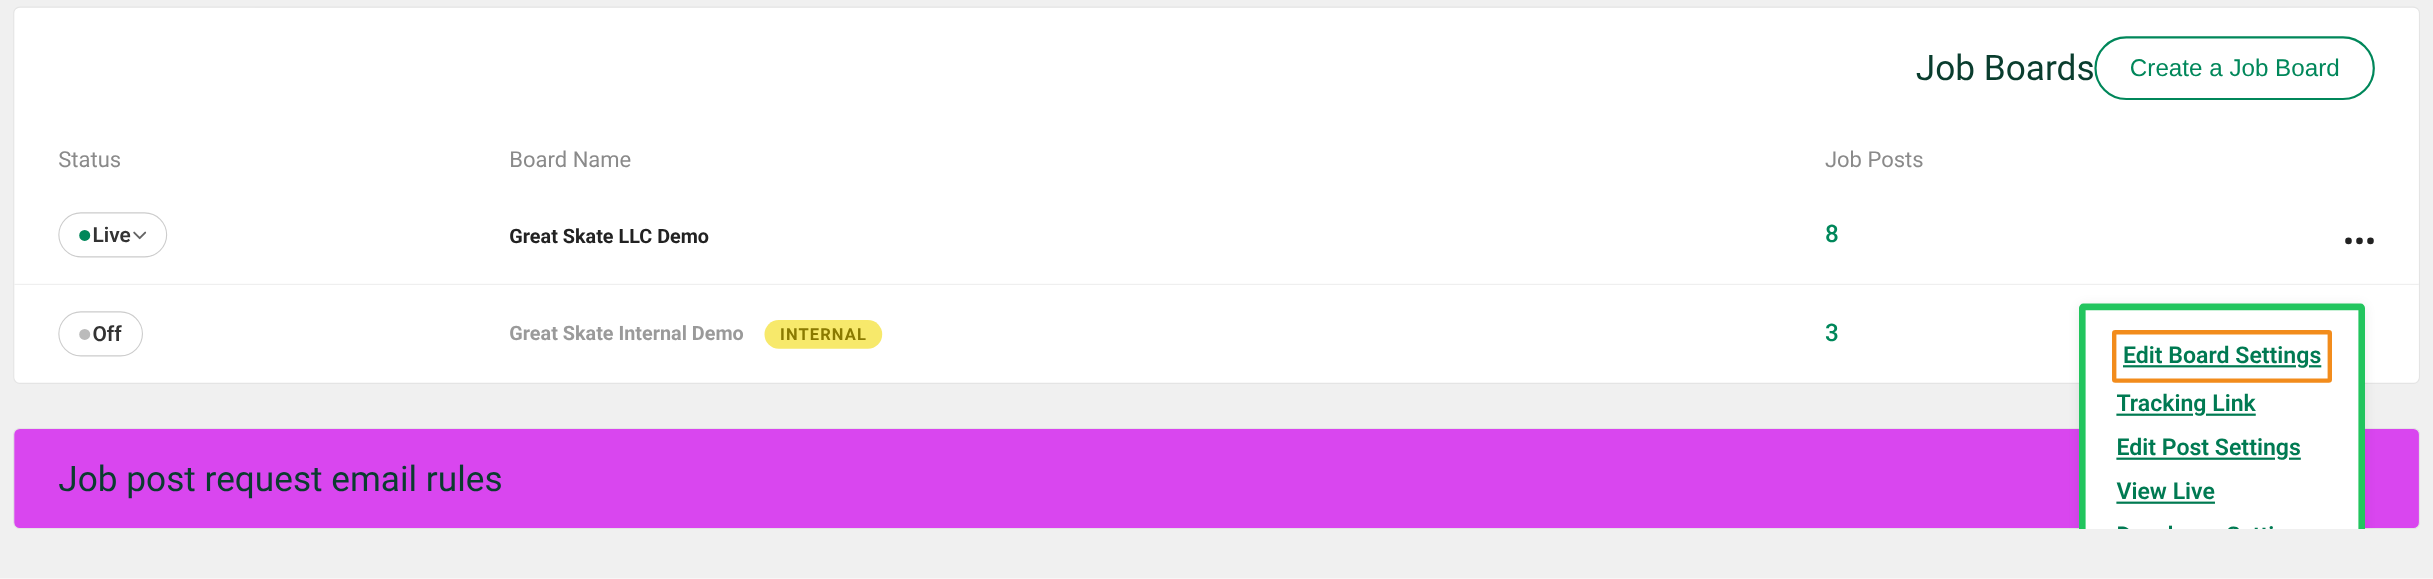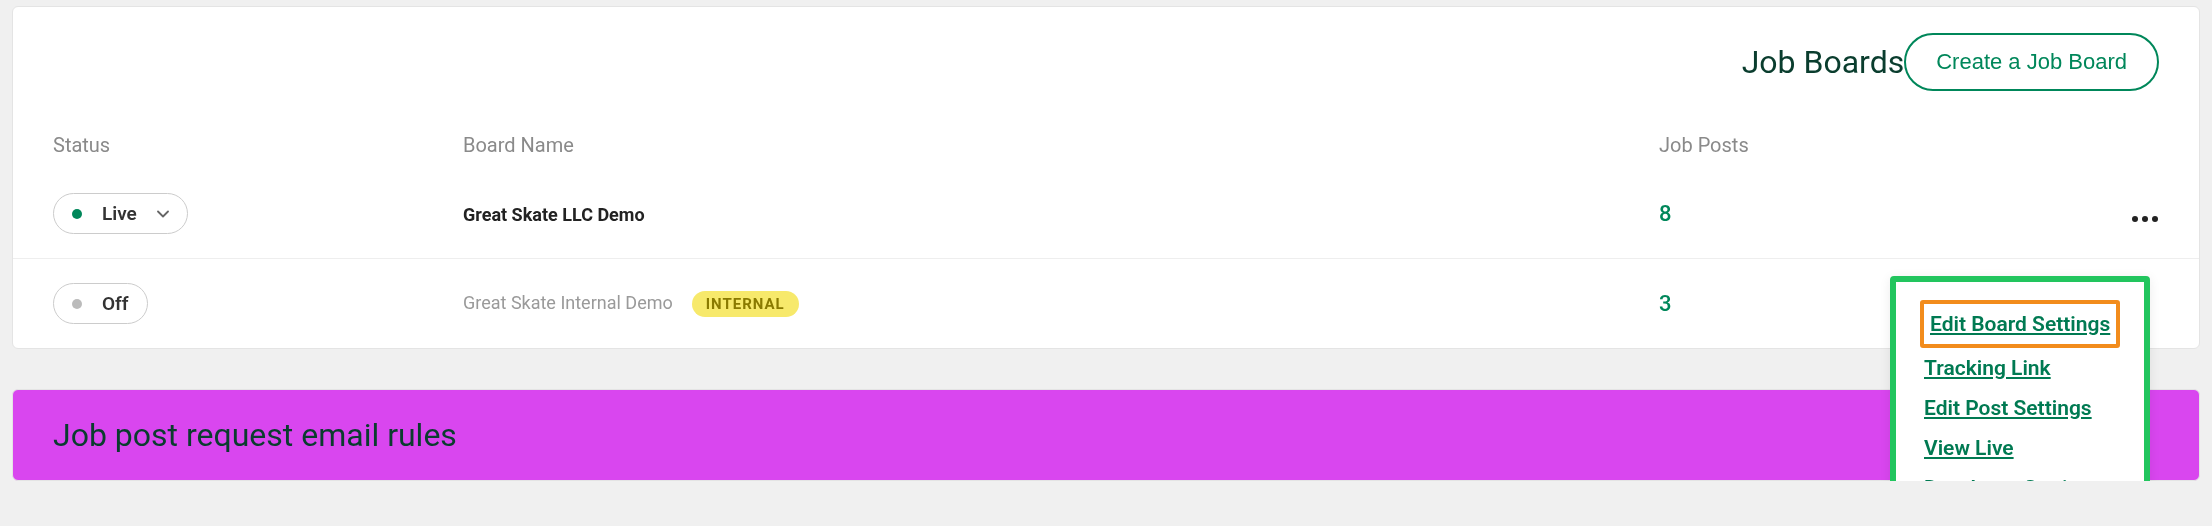--- a/index.html
+++ b/index.html
@@ -52,21 +52,21 @@
   .row {
     display: flex;
     align-items: center;
     padding: 24px 40px;
     border-bottom: 1px solid #eee;
   }
   .row:last-child { border-bottom: none; }
   .status-pill {
     display: inline-flex;
     align-items: center;
-    gap: 20px;
+    gap: 2px;
     border: 1px solid #ccc;
     border-radius: 999px;
     padding: 8px 18px;
     font-size: 19px;
     font-weight: 600;
     color: #333;
     cursor: pointer;
     background: #fff;
   }
   .dot {
@@ -78,21 +78,21 @@
   .chevron {
     width: 12px; height: 12px;
     display: inline-block;
   }
   .chevron svg { display: block; }
   .board-name {
     font-size: 18px;
     font-weight: 700;
     color: #222;
   }
-  .board-name.muted { color: #9a9a9a; font-weight: 400; }
+  .board-name.muted { color: #9a9a9a; font-weight: 700; }
   .badge-internal {
     display: inline-block;
     background: #f7e96b;
     color: #8a7a00;
     font-size: 15px;
     font-weight: 700;
     letter-spacing: 1px;
     padding: 4px 14px;
     border-radius: 999px;
     margin-left: 14px;

